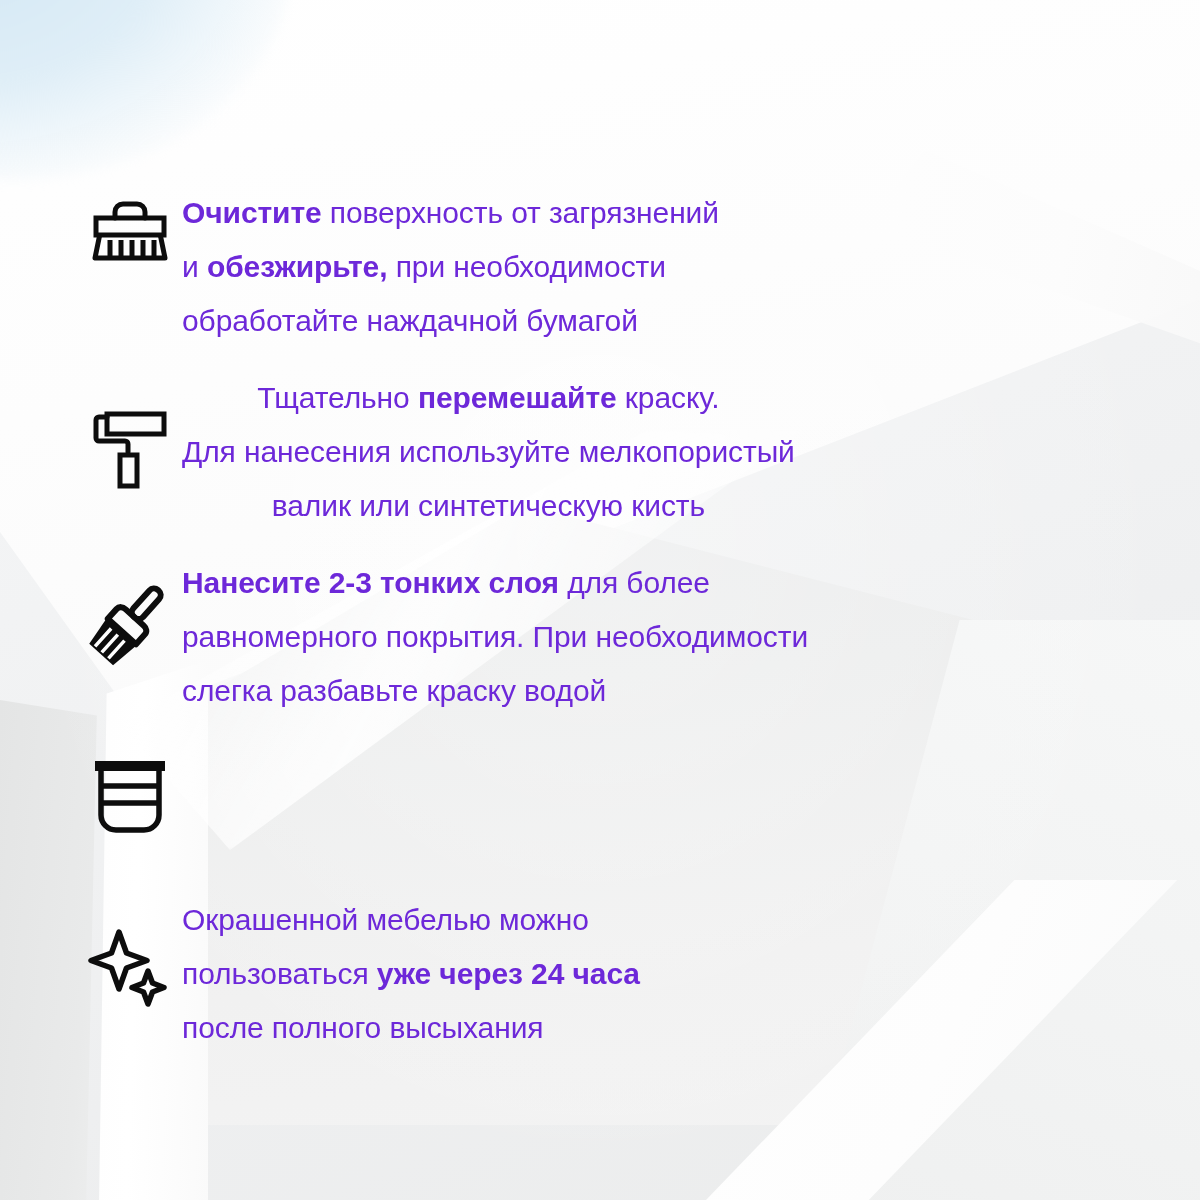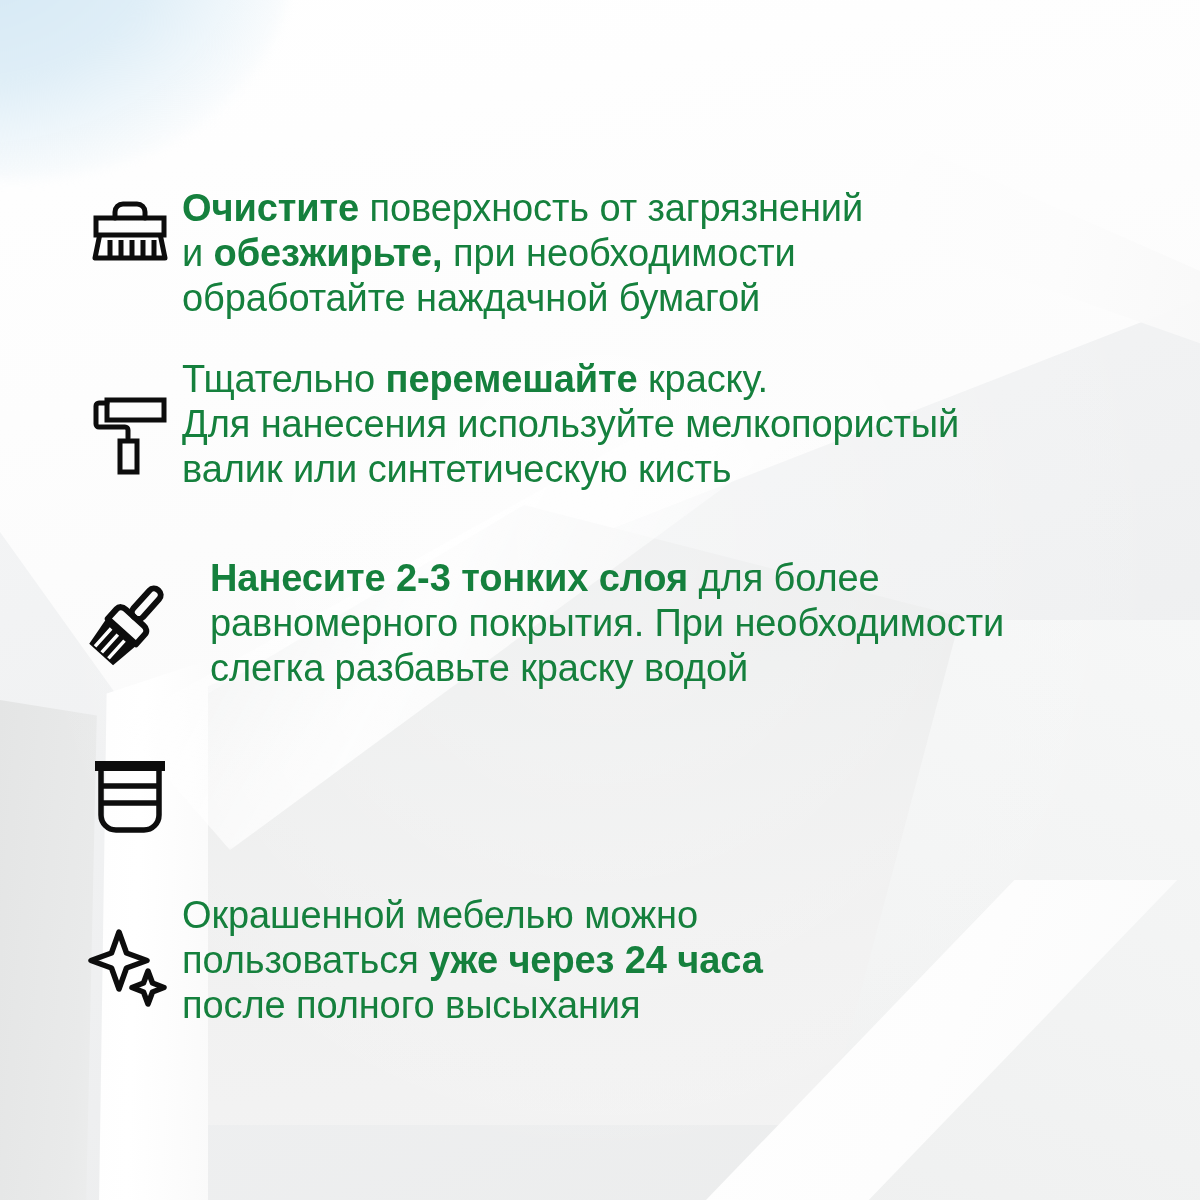--- a/index.html
+++ b/index.html
@@ -95,32 +95,32 @@
 
   
   .steps{position:absolute;left:0;top:0;width:1200px;height:1200px;}
   .step{position:absolute;display:flex;align-items:flex-start;}
   .step-icon{
     flex:0 0 auto;width:96px;display:flex;justify-content:center;
     align-items:center;
   }
   .step-icon svg{display:block;}
   .step-text{
-    color:#15803d;font-size:38px;line-height:45px;
+    color:#6d28d9;font-size:30px;line-height:54px;
     letter-spacing:-.1px;white-space:pre-line;
     padding-left:4px;
   }
   .step-text b{font-weight:700;}
 
   
   #step-1{left:82px;top:186px;}
   #step-1 .step-icon{padding-top:14px;}
-  #step-2{left:82px;top:357px;}
+  #step-2{left:82px;top:371px;text-align:center;}
   #step-2 .step-icon{padding-top:40px;}
-  #step-3{left:82px;top:556px;gap:28px;}
+  #step-3{left:82px;top:556px;}
   #step-3 .step-icon{padding-top:22px;}
   #step-4{left:82px;top:752px;}
   #step-4 .step-icon{padding-top:6px;}
   #step-5{left:82px;top:893px;justify-content:space-between;}
   #step-5 .step-icon{padding-top:36px;}
 </style>
 </head>
 <body>
 
 <div class="poster">

